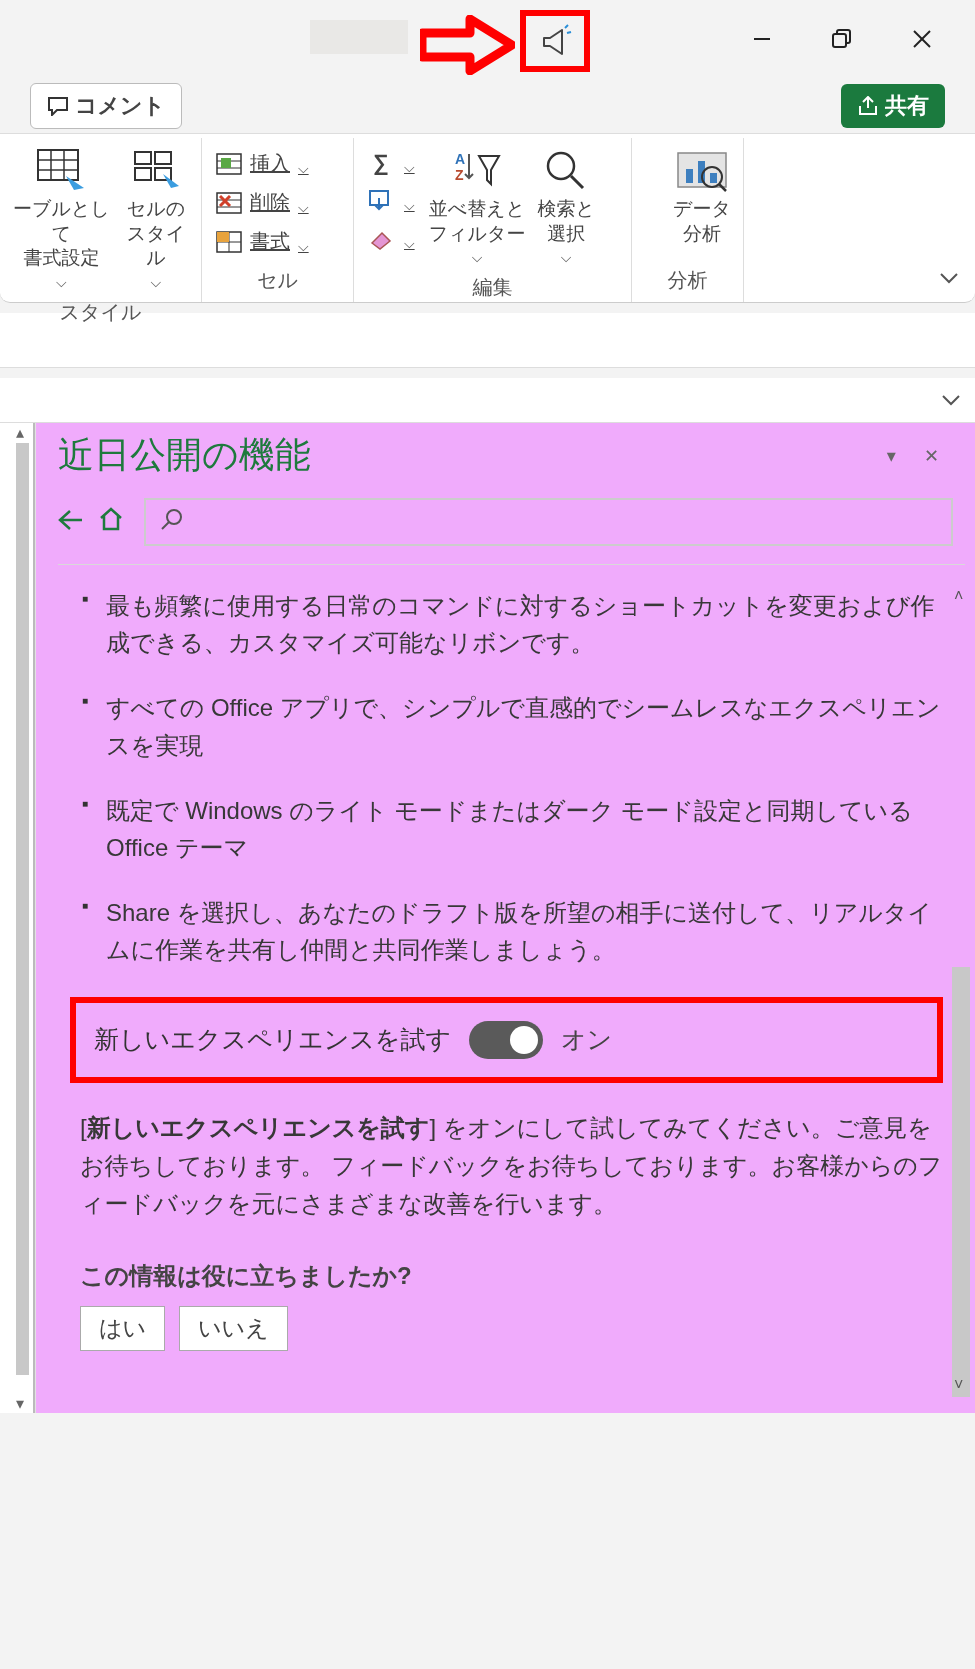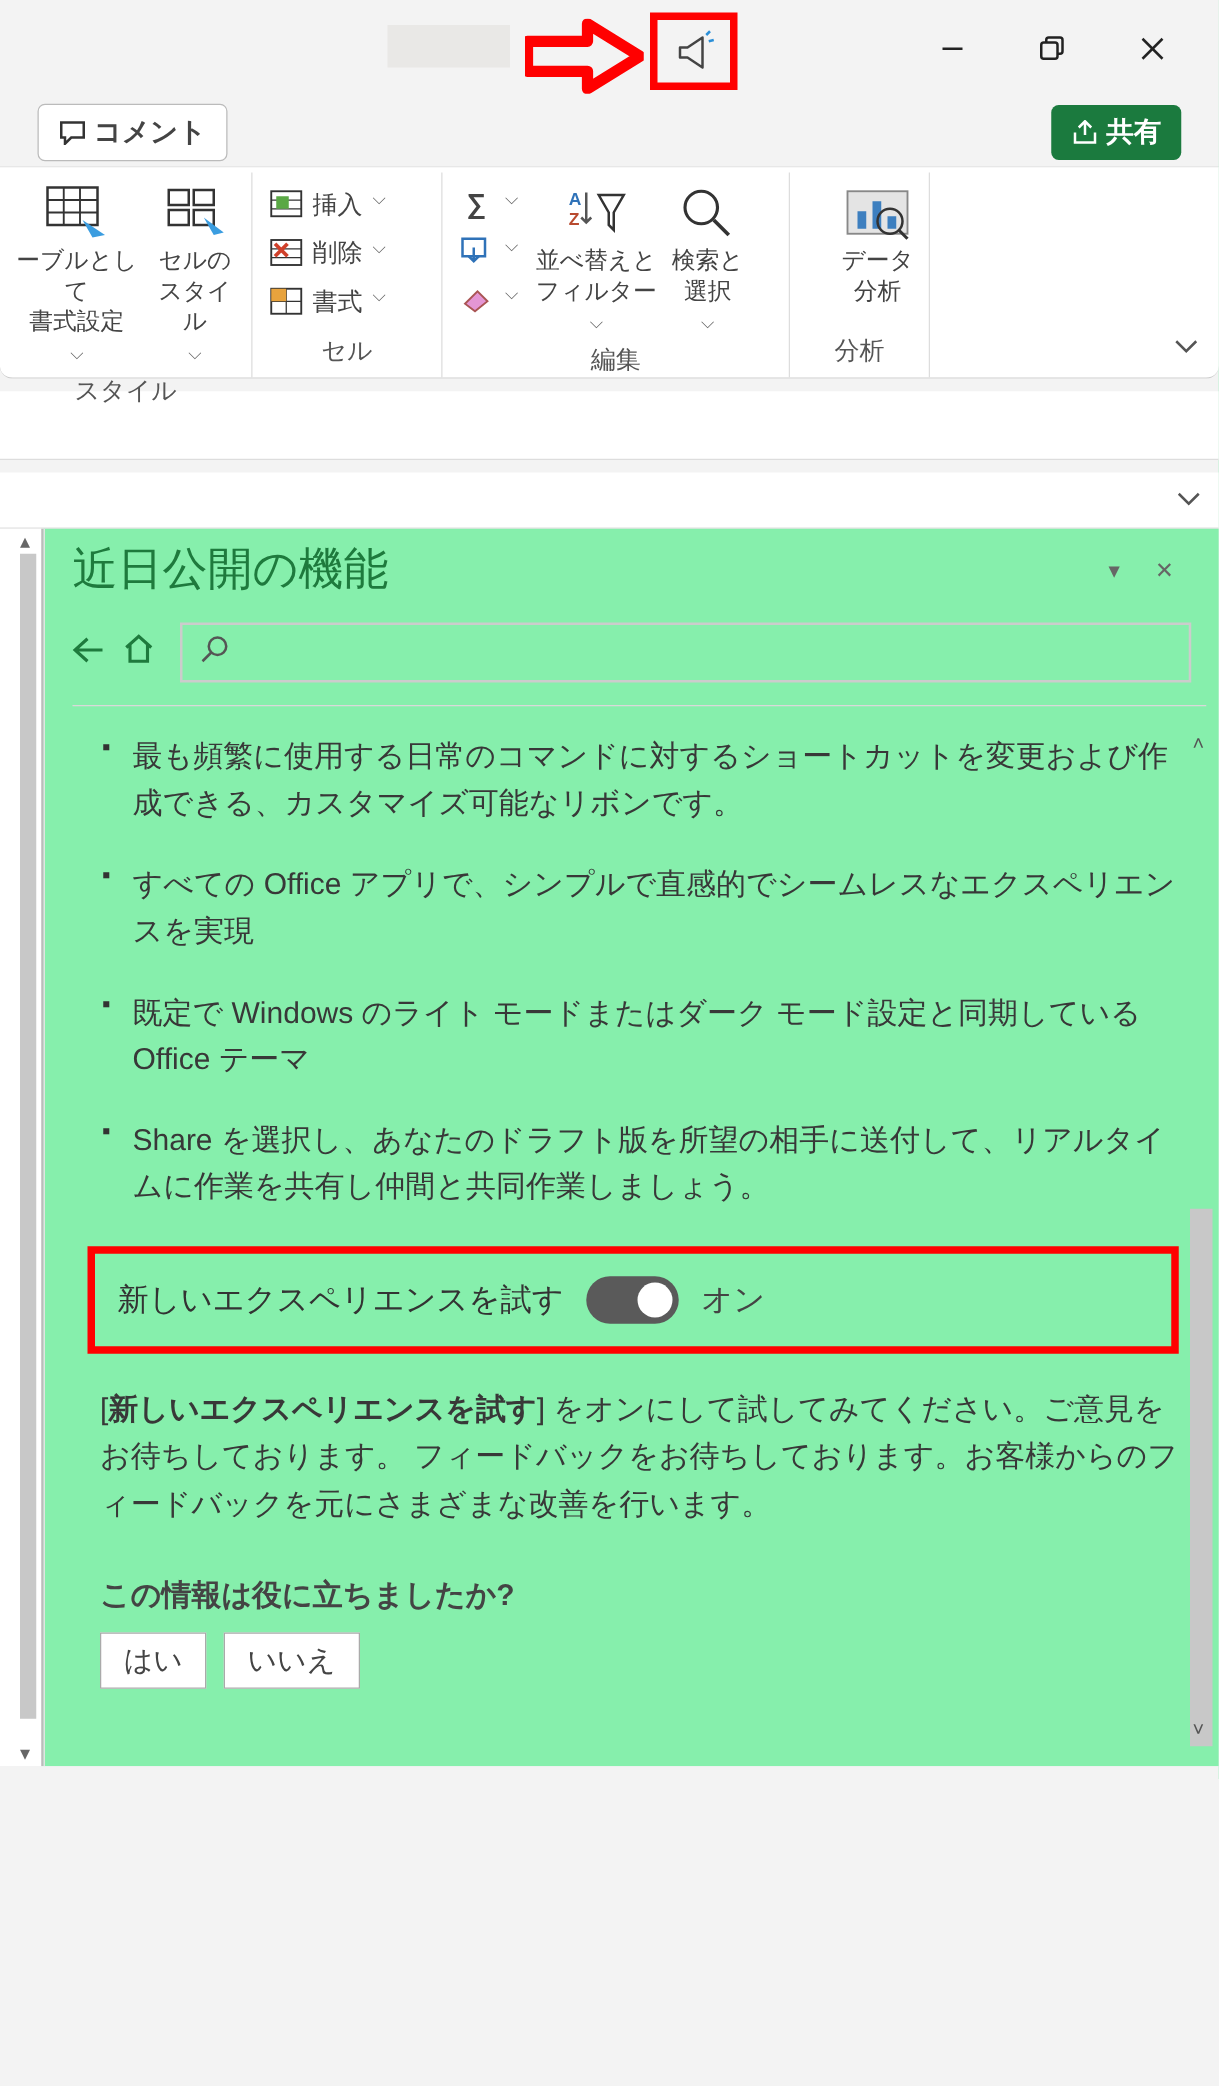--- a/index.html
+++ b/index.html
@@ -122,25 +122,26 @@
     }
     .rb-big-icon { width: 56px; height: 48px; display: flex; align-items: center; justify-content: center; }
     .rb-big-label { font-size: 19px; text-align: center; line-height: 1.3; }
     .rb-small-col {
       display: flex;
       flex-direction: column;
       gap: 0px;
     }
     .rb-small {
       display: flex;
-      align-items: flex-start;
+      align-items: flex-end;
       gap: 6px;
       padding: 6px 4px;
       cursor: pointer;
       font-size: 20px;
+      text-decoration: underline;
     }
     .rb-small-icon { width: 30px; height: 26px; display: flex; align-items: center; justify-content: center; }
     .dd { font-size: 14px; color: #666; padding: 0 2px; }
     .ribbon-more {
       position: absolute;
       right: 16px;
       bottom: 12px;
       font-size: 20px;
       color: #555;
       cursor: pointer;
@@ -169,21 +170,21 @@
       background: #fff;
       border-right: 2px solid #bbb;
       position: relative;
     }
     .sheet-scroll-top { position: absolute; top: 0; left: 16px; font-size: 16px; color: #666; }
     .sheet-scroll-thumb { position: absolute; top: 20px; left: 16px; width: 13px; height: 932px; background: #c8c8c8; }
     .sheet-scroll-bot { position: absolute; bottom: 0; left: 16px; font-size: 16px; color: #666; }
     
     .pane {
       flex: 1;
-      background: #86efac;
+      background: #f0abfc;
       display: flex;
       flex-direction: column;
       position: relative;
       border-left: 1px solid #e2e2e2;
     }
     .pane-header {
       display: flex;
       align-items: center;
       height: 65px;
       padding: 0 22px;

